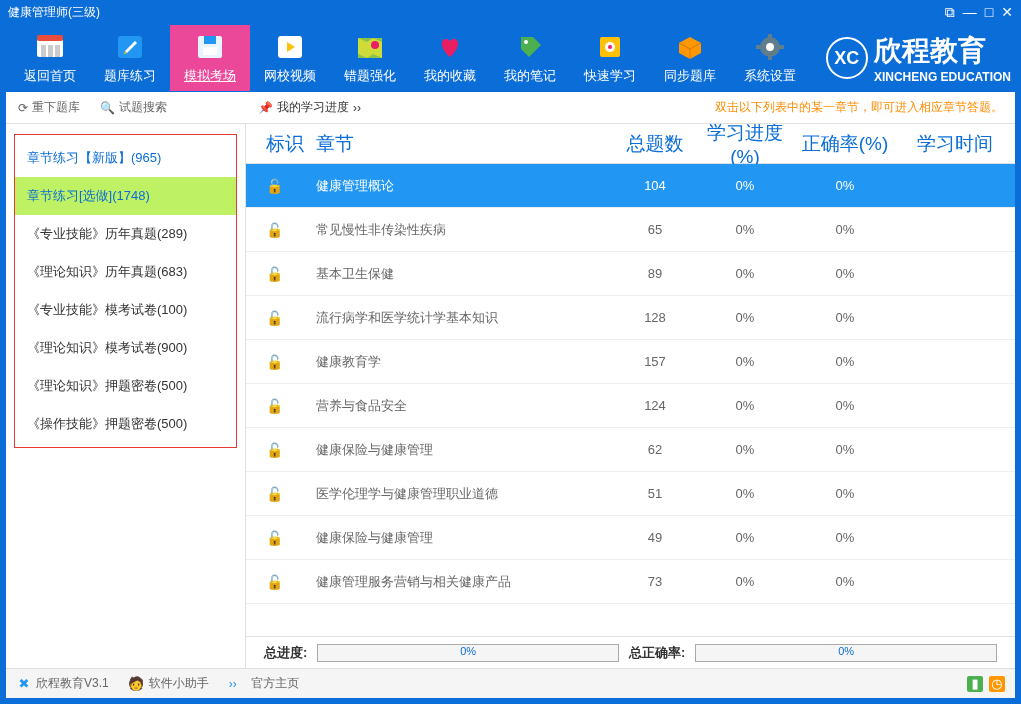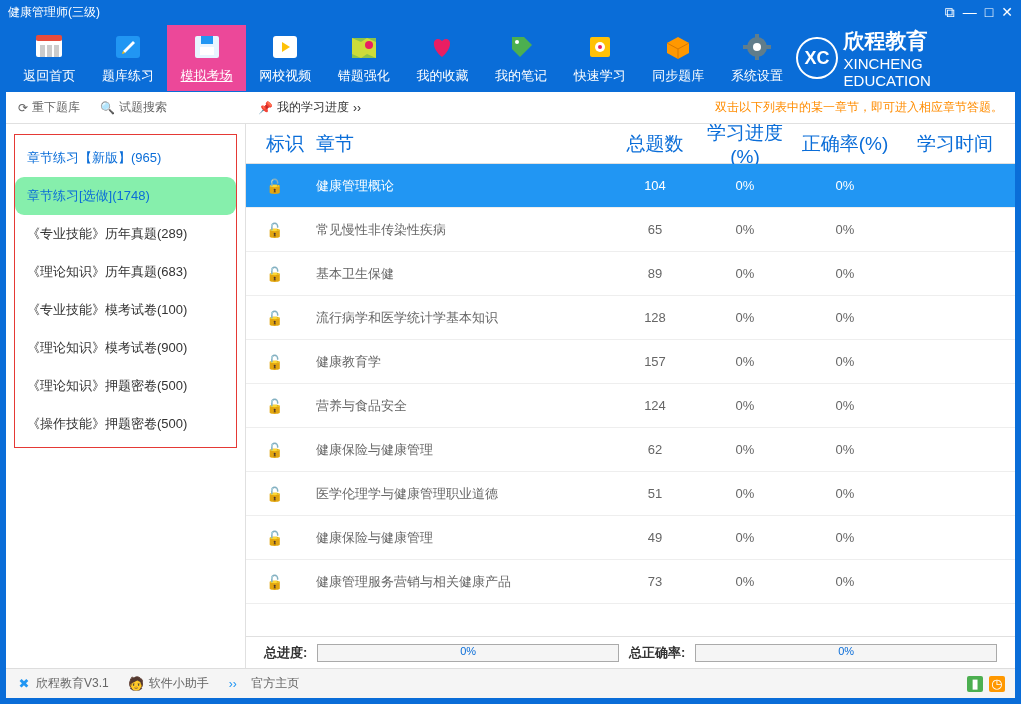--- a/index.html
+++ b/index.html
@@ -8,35 +8,35 @@
 .titlebar { height: 24px; display: flex; align-items: center; justify-content: space-between; padding: 0 8px; color: #fff; font-size: 12px; }
 .titlebar-controls { display: flex; gap: 8px; }
 .titlebar-controls span { font-size: 14px; cursor: pointer; }
 .toolbar { height: 68px; background: #0a6dd8; display: flex; align-items: center; padding: 0 10px; }
 .toolbar-item { width: 80px; display: flex; flex-direction: column; align-items: center; color: #fff; font-size: 13px; cursor: pointer; padding: 6px 0; }
 .toolbar-item.active { background: #ec4899; text-decoration: underline; }
 .toolbar-icon { width: 32px; height: 32px; margin-bottom: 4px; display: flex; align-items: center; justify-content: center; }
 .logo-area { margin-left: auto; display: flex; align-items: center; color: #fff; }
 .logo-circle { width: 42px; height: 42px; border: 2px solid #fff; border-radius: 50%; display: flex; align-items: center; justify-content: center; font-size: 18px; font-weight: bold; margin-right: 6px; }
 .logo-text { display: flex; flex-direction: column; }
-.logo-cn { font-size: 21px; font-weight: bold; }
-.logo-en { font-size: 15px; }
+.logo-cn { font-size: 28px; font-weight: bold; }
+.logo-en { font-size: 12px; font-weight: bold; }
 .content { flex: 1; background: #fff; margin: 0 6px 6px 6px; display: flex; flex-direction: column; }
 .subbar { height: 32px; display: flex; align-items: center; border-bottom: 1px solid #e0e0e0; font-size: 12px; }
 .subbar-left { width: 240px; display: flex; align-items: center; gap: 20px; padding-left: 12px; color: #666; }
 .subbar-left span { cursor: pointer; display:flex; align-items:center; gap:4px;}
 .subbar-right { flex: 1; display: flex; align-items: center; padding: 0 12px; }
 .subbar-right .hint { margin-left: auto; color: #ff8c00; }
 .progress-label { color: #333; display:flex; align-items:center; gap:4px;}
 .main { flex: 1; display: flex; overflow: hidden; }
 .sidebar { width: 240px; border-right: 1px solid #e0e0e0; padding: 10px 8px; }
 .red-box { border: 1px solid #e53935; padding: 4px 0; }
 .sidebar-item { padding: 10px 12px; font-size: 13px; color: #333; cursor: pointer; }
 .sidebar-item.blue { color: #0a6dd8; }
-.sidebar-item.selected { background: #86efac; color: #0a6dd8; border-radius: 9px; }
+.sidebar-item.selected { background: #bef264; color: #0a6dd8; }
 .table-area { flex: 1; display: flex; flex-direction: column; }
 .thead { height: 40px; display: flex; align-items: center; font-size: 19px; color: #0a6dd8; border-bottom: 1px solid #e0e0e0; }
 .col-mark { width: 60px; padding-left: 20px; }
 .col-chapter { flex: 1; padding-left: 10px; }
 .col-total { width: 80px; text-align: center; }
 .col-prog { width: 100px; text-align: center; }
 .col-correct { width: 100px; text-align: center; }
 .col-time { width: 120px; text-align: center; }
 .tbody { flex: 1; overflow-y: auto; }
 .trow { height: 44px; display: flex; align-items: center; font-size: 13px; color: #666; border-bottom: 1px solid #eee; cursor: pointer; }

